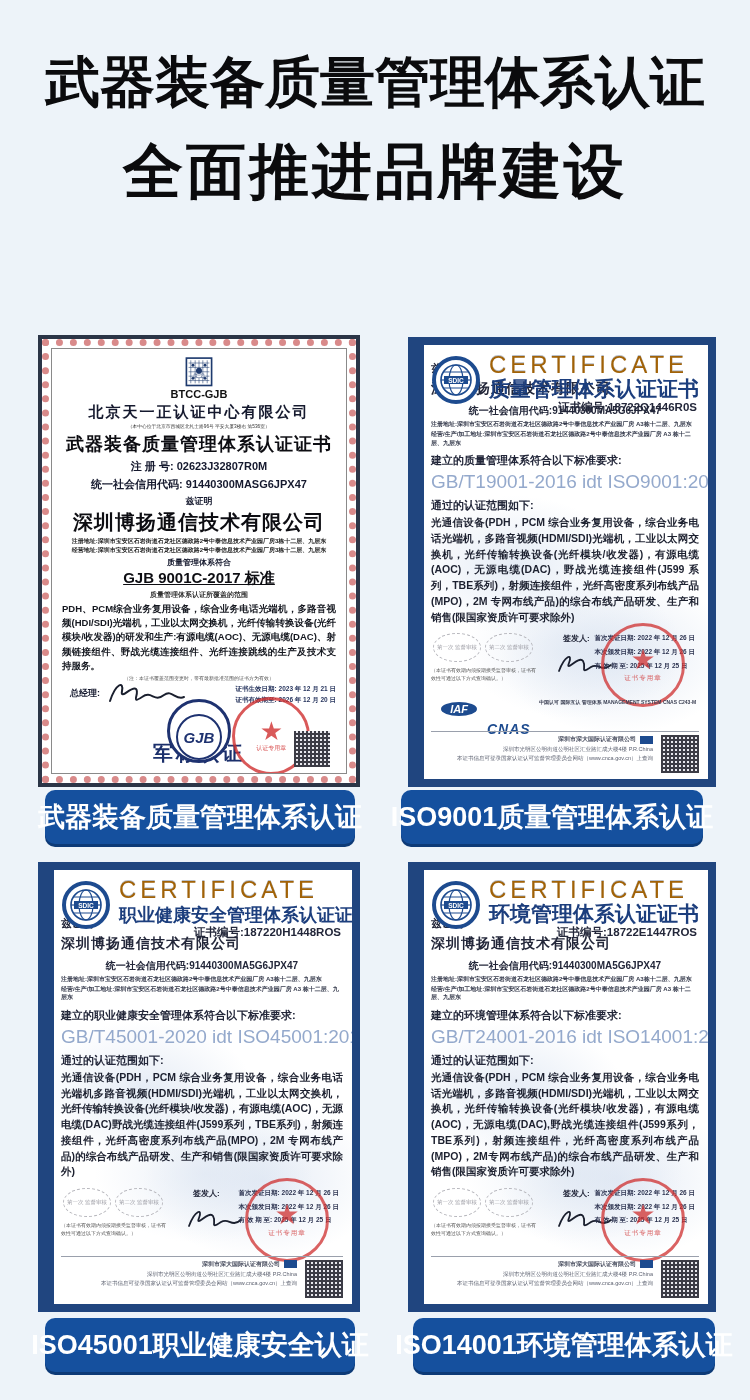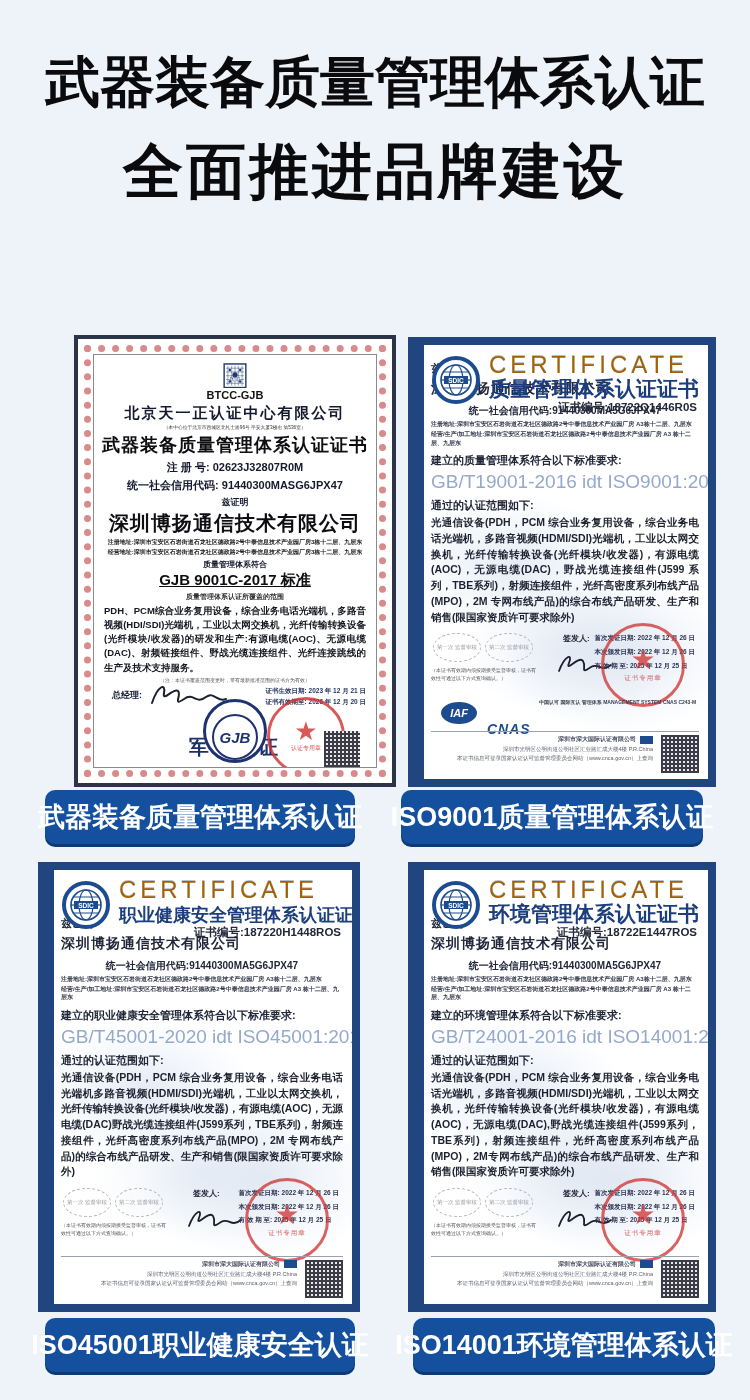--- a/index.html
+++ b/index.html
@@ -16,21 +16,21 @@
   .hero .l3{font-size:60px;font-weight:bold;line-height:92px;letter-spacing:3px;}
   
   .caption{
     position:absolute;height:54px;border-radius:10px;background:#15509e;
     box-shadow:0 3px 0 #0d3a77;color:#fff;font-weight:bold;font-size:27px;
     display:flex;align-items:center;justify-content:center;letter-spacing:0px;white-space:nowrap;
   }
   
   .gjb{
     position:absolute;left:38px;top:335px;width:322px;height:452px;
-    background:#fff;border:4px solid #2b3547;box-sizing:border-box;padding:6px;overflow:hidden;margin-left:36px;
+    background:#fff;border:4px solid #2b3547;box-sizing:border-box;overflow:hidden;
   }
   .gjb .ornate{
     width:100%;height:100%;box-sizing:border-box;
     border:7px dotted #d98a8a;padding:2px;
   }
   .gjb .inner{
     width:100%;height:100%;box-sizing:border-box;border:1px solid #8a8a8a;
     display:flex;flex-direction:column;align-items:center;text-align:center;
     padding:6px 8px;overflow:hidden;
   }
@@ -106,21 +106,21 @@
   .sdic .issuerlbl{position:absolute;left:132px;top:4px;font-size:8px;font-weight:bold;color:#23273a;}
   .sdic .sig2{position:absolute;left:122px;top:18px;}
   .sdic .sdates{position:absolute;right:4px;top:2px;font-size:6.5px;font-weight:bold;color:#2c3350;line-height:2.1;text-align:left;}
   .sdic .seal2{
     position:absolute;right:14px;top:-6px;width:78px;height:78px;border-radius:50%;
     border:3px solid #cf2f2f;opacity:.75;display:flex;flex-direction:column;align-items:center;justify-content:center;
   }
   .sdic .seal2 .star{color:#cf2f2f;font-size:28px;line-height:24px;}
   .sdic .seal2 .stext{color:#cf2f2f;font-size:6.5px;margin-top:2px;letter-spacing:1px;}
   .sdic .acc{position:relative;height:30px;flex-shrink:0;}
-  .sdic .iaf{position:absolute;left:10px;top:3px;width:36px;height:22px;border-radius:50%;background:#1d4b8f;
+  .sdic .iaf{position:absolute;left:10px;top:3px;width:36px;height:14px;border-radius:50%;background:#1d4b8f;
     color:#fff;font-weight:bold;font-style:italic;font-size:11px;display:flex;align-items:center;justify-content:center;}
   .sdic .cnas{position:absolute;left:56px;top:22px;font-size:14px;font-weight:bold;font-style:italic;color:#1d4b8f;letter-spacing:1px;}
   .sdic .accl{position:absolute;left:108px;top:0px;font-size:5px;font-weight:bold;color:#3a3f52;line-height:1.35;text-align:left;}
   .sdic .footer{position:relative;border-top:1px solid #9aa0ac;margin-top:2px;padding:3px 46px 0 0;flex-shrink:0;min-height:40px;}
   .sdic .f1{font-size:6px;font-weight:bold;color:#4a4f60;text-align:right;}
   .sdic .flag{display:inline-block;width:13px;height:8px;background:#1d4b8f;vertical-align:middle;margin-left:4px;}
   .sdic .f2,.sdic .f3{font-size:5.5px;color:#5a5f6e;text-align:right;margin-top:2px;}
   .sdic .qr2{position:absolute;right:0px;top:3px;width:38px;height:38px;
     background:
       repeating-linear-gradient(0deg,#3c3c46 0 2px,transparent 2px 4px),

